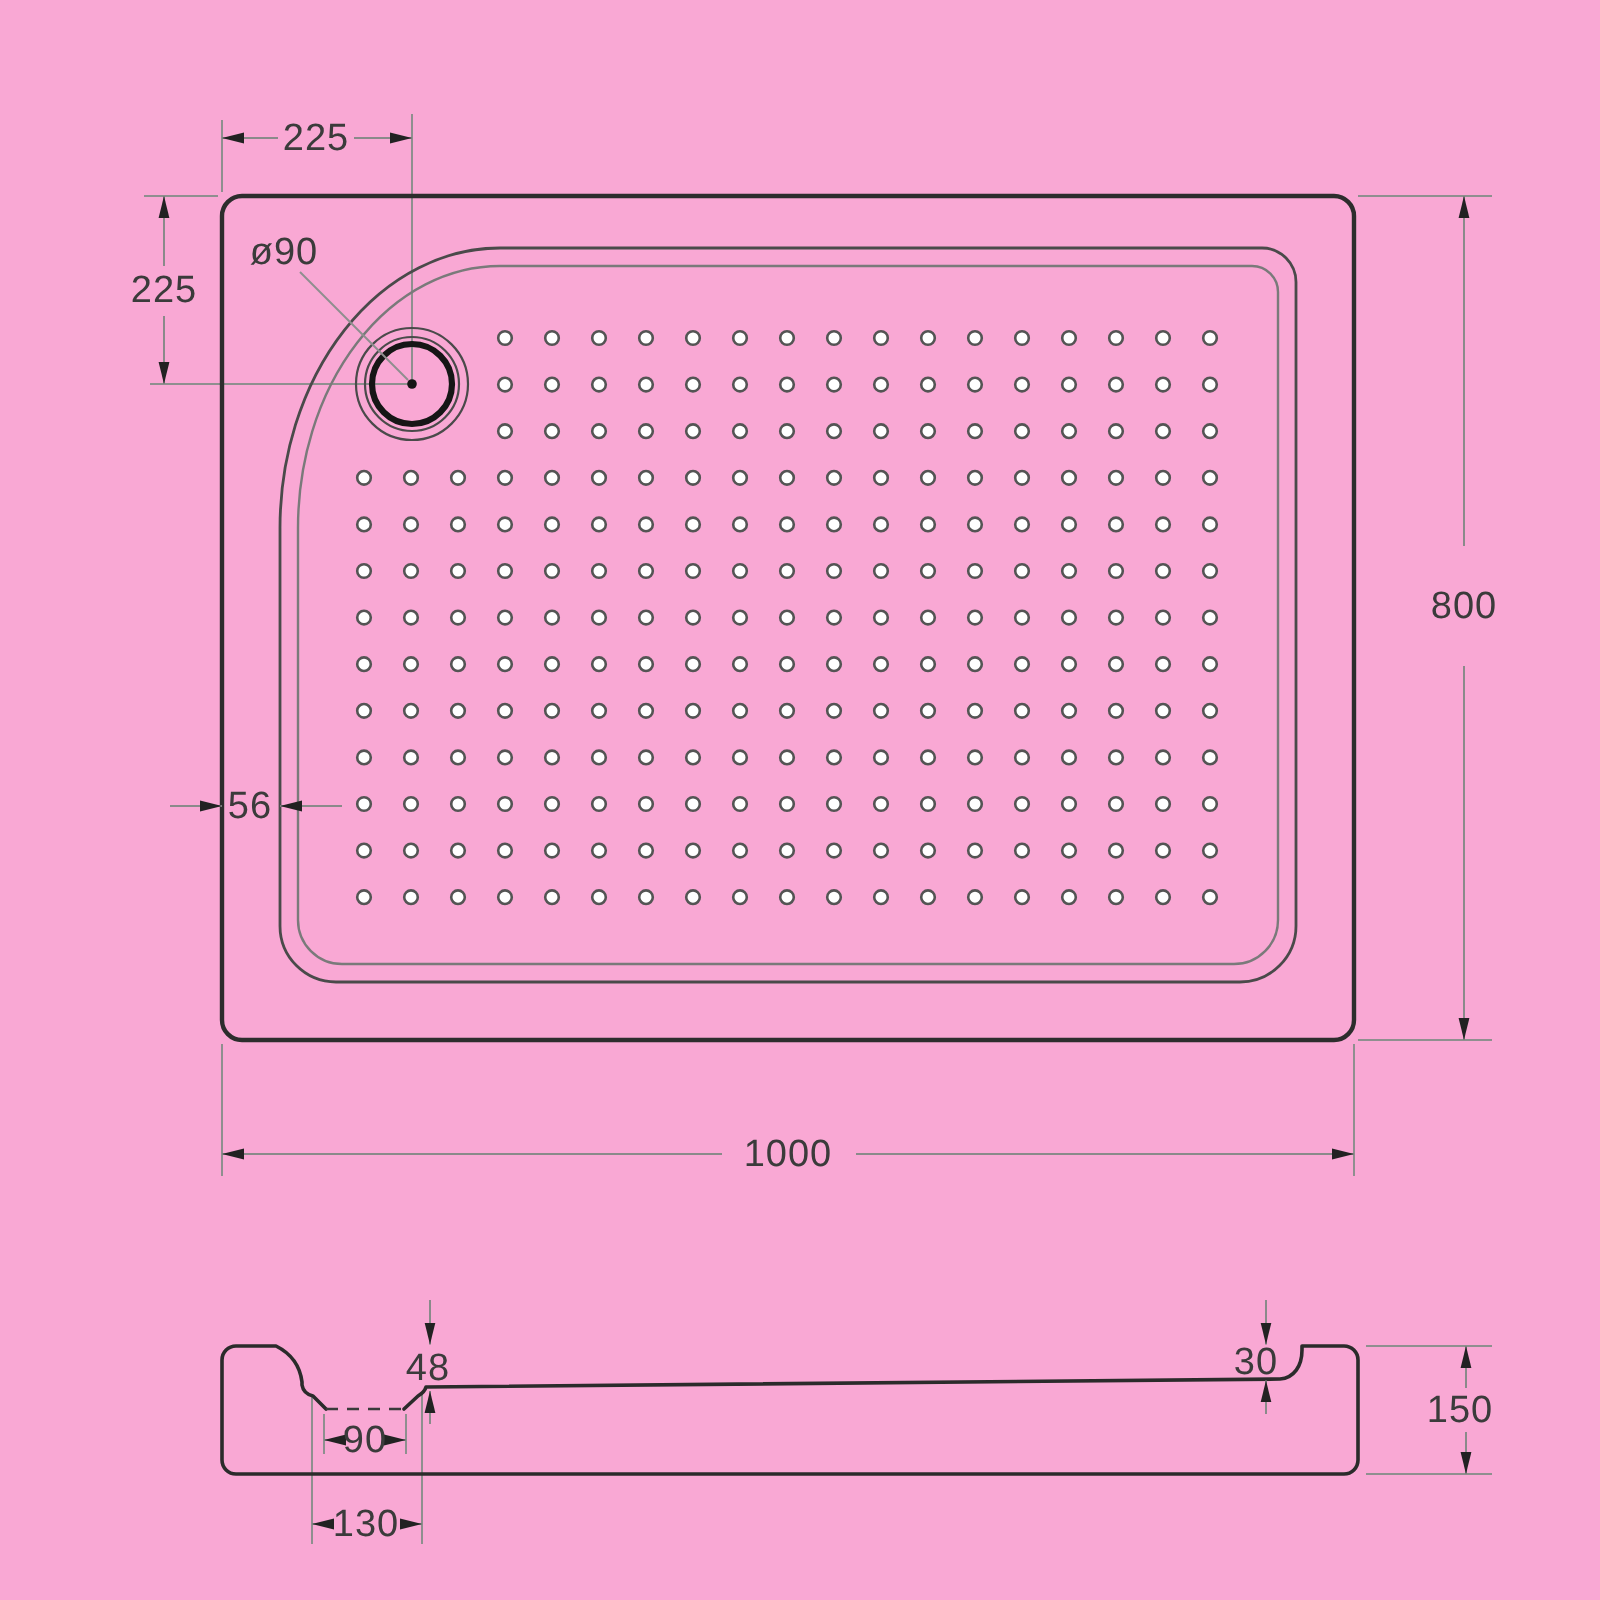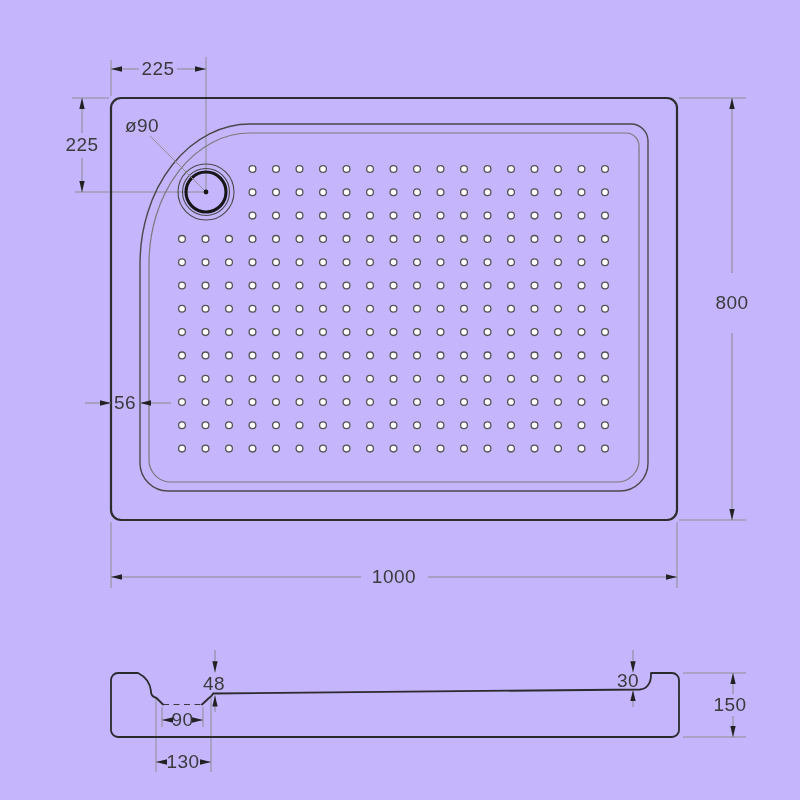--- a/index.html
+++ b/index.html
@@ -1,16 +1,16 @@
 <!DOCTYPE html>
 <html><head>
 <meta charset="utf-8">
 <style>
   html,body{margin:0;padding:0;background:#ffffff;}
-  .canvas{position:relative;width:800px;height:800px;background:#c4b5fd;overflow:hidden;
+  .canvas{position:relative;width:800px;height:800px;background:#f9a8d4;overflow:hidden;
           font-family:"Liberation Sans", sans-serif;}
   svg{position:absolute;left:0;top:0;}
   
   .outline-heavy{fill:none;stroke:#2d2d2d;stroke-width:2.2;stroke-linejoin:round;}
   .outline-side{fill:none;stroke:#2b2b2b;stroke-width:1.8;stroke-linejoin:round;stroke-linecap:round;}
   .floor-outer{fill:none;stroke:#4a4a4a;stroke-width:1.4;}
   .floor-inner{fill:none;stroke:#7a7a7a;stroke-width:1.2;}
   .thin{stroke:#8f8f8f;stroke-width:1;fill:none;}
   .dimline{stroke:#8a8a8a;stroke-width:1;fill:none;}
   .dashed{stroke:#3a3a3a;stroke-width:1.2;fill:none;stroke-dasharray:6 4.5;}

